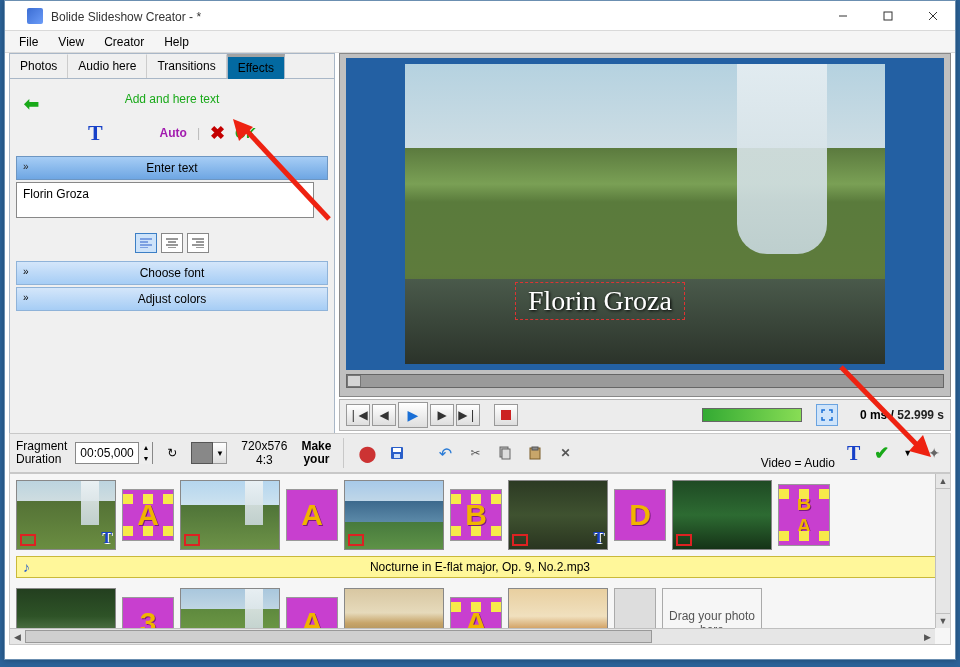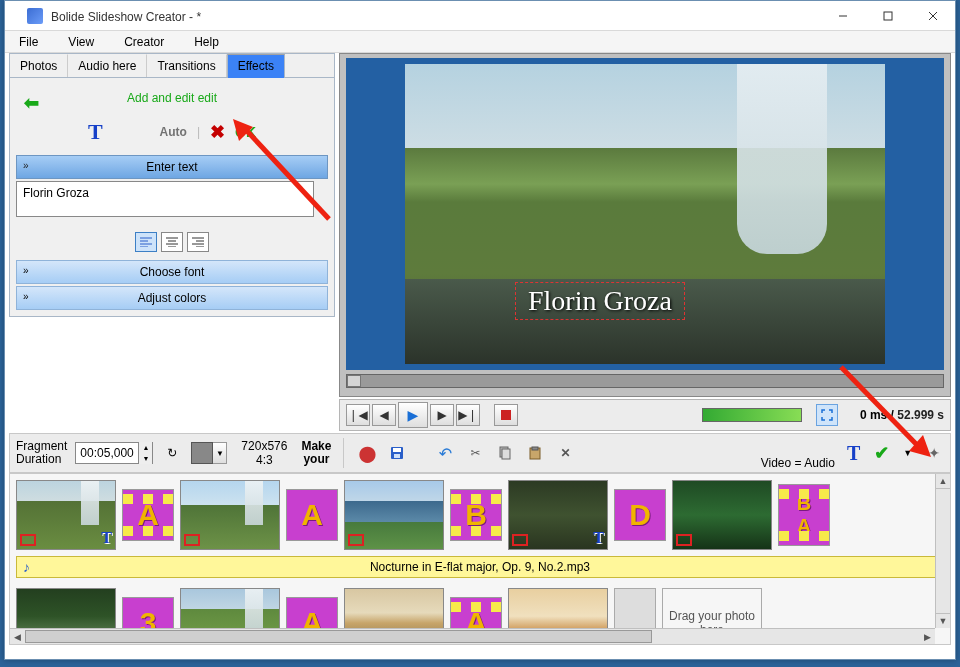--- a/index.html
+++ b/index.html
@@ -4,34 +4,34 @@
 <style>
 * { box-sizing: border-box; margin: 0; padding: 0; font-family: "Segoe UI", Tahoma, sans-serif; font-size: 12px; }
 html, body { width: 960px; height: 667px; overflow: hidden; background: #2b6399; }
 .window { position: absolute; left: 4px; top: 0; width: 952px; height: 660px; background: #fff; border: 1px solid #6b8fb1; box-shadow: 0 0 6px rgba(0,0,0,.3); }
 .titlebar { height: 30px; background: #fff; display: flex; align-items: center; justify-content: space-between; border-bottom: 1px solid #d9d9d9; }
 .titlebar-left { display: flex; align-items: flex-end; gap: 8px; padding-left: 22px; }
 .app-icon { width: 16px; height: 16px; background: linear-gradient(135deg,#3b6dd3,#6b9cf8); border-radius: 2px; }
 .title-text { color: #333; }
 .winbtns { display: flex; }
 .winbtn { width: 45px; height: 29px; display: flex; align-items: center; justify-content: center; color: #333; cursor: pointer; }
-.menubar { height: 22px; display: flex; align-items: center; gap: 14px; padding: 0 6px; border-bottom: 1px solid #d9d9d9; background: #f5f5f5; }
+.menubar { height: 22px; display: flex; align-items: center; gap: 4px; padding: 0 6px; border-bottom: 1px solid #d9d9d9; background: #f5f5f5; }
 .menuitem { padding: 2px 8px; cursor: pointer; }
 .content { position: absolute; top: 52px; left: 0; right: 0; bottom: 0; }
 
-.leftpanel { position: absolute; left: 4px; top: 0; width: 326px; height: 264px; border: 1px solid #a9b7c7; background: #f0f0f0; }
+.leftpanel { position: absolute; left: 4px; top: 0; width: 326px; height: 420px; border: 1px solid #a9b7c7; background: #f0f0f0; }
 .tabs { display: flex; border-bottom: 1px solid #a9b7c7; background: #f0f0f0; }
 .tab { padding: 4px 10px; border-right: 1px solid #ccc; cursor: pointer; border-top: 1px solid transparent; }
-.tab.active { background: #3b82f6; border-top: 1px solid #a3a3a3; border-right: 1px solid #a9b7c7; border-left: 1px solid #a9b7c7; margin-bottom: -1px; text-align: right; }
+.tab.active { background: #0369a1; border-top: 3px solid #a3a3a3; border-right: 1px solid #a9b7c7; border-left: 1px solid #a9b7c7; margin-bottom: -1px; text-align: right; }
 .effects-body { padding: 4px 6px; }
 .eff-title { color: #19a919; font-size: 15px; text-align: center; padding: 6px 0 10px; position: relative; }
 .back-arrow { position: absolute; left: 8px; top: 10px; color: #19a919; font-size: 18px; font-weight: bold; }
 .text-tools { display: flex; align-items: center; justify-content: center; gap: 10px; padding: 4px 0 8px; }
 .t-icon { font-family: Georgia,serif; font-size: 22px; font-weight: bold; color: #1640c8; }
-.auto-lbl { color: #737373; font-weight: bold; margin-left: 47px; }
+.auto-lbl { color: #a21caf; font-weight: bold; margin-left: 47px; }
 .x-icon { color: #c40000; font-size: 18px; font-weight: bold; }
 .ok-lbl { color: #19a919; font-weight: bold; font-size: 14px; }
 .section-hdr { background: linear-gradient(#a6cdf5,#6ea6e3); border: 1px solid #6d96c2; padding: 4px 8px; text-align: center; position: relative; color: #000; margin-top: 2px; }
 .section-hdr .chev { position: absolute; left: 6px; top: 4px; font-size: 10px; color: #222; }
 .text-input { width: 298px; height: 36px; margin: 2px 0 6px; border: 1px solid #888; padding: 4px 6px; background: #fff; resize: none; font-family: inherit; }
 .align-row { display: flex; justify-content: center; gap: 4px; margin: 6px 0 8px; }
 .align-btn { width: 22px; height: 20px; border: 1px solid #888; background: #fff; display: flex; align-items: center; justify-content: center; cursor: pointer; }
 .align-btn.sel { background: #cde3fa; border-color: #3c7fc5; }
 .subsec { background: linear-gradient(#d4e6fa,#a6cdf5); border: 1px solid #8fb3d9; padding: 4px 10px; text-align: center; position: relative; color: #000; margin-top: 2px; }
 .subsec .chev2 { position: absolute; left: 6px; top: 4px; font-size: 10px; }
@@ -164,21 +164,21 @@
     <div class="leftpanel">
       <div class="tabs">
         <div class="tab">Photos</div>
         <div class="tab">Audio here</div>
         <div class="tab">Transitions</div>
         <div class="tab active">Effects</div>
       </div>
       <div class="effects-body">
         <div class="eff-title">
           <span class="back-arrow">⬅</span>
-          <span>Add and edit edit</span>
+          <span>Add and here text</span>
         </div>
         <div class="text-tools">
           <span class="t-icon">T</span>
           <span class="auto-lbl">Auto</span>
           <span style="color:#bbb">|</span>
           <span class="x-icon">✖</span>
           <span class="ok-lbl">OK</span>
         </div>
         <div class="section-hdr">
           <span class="chev">»</span>

